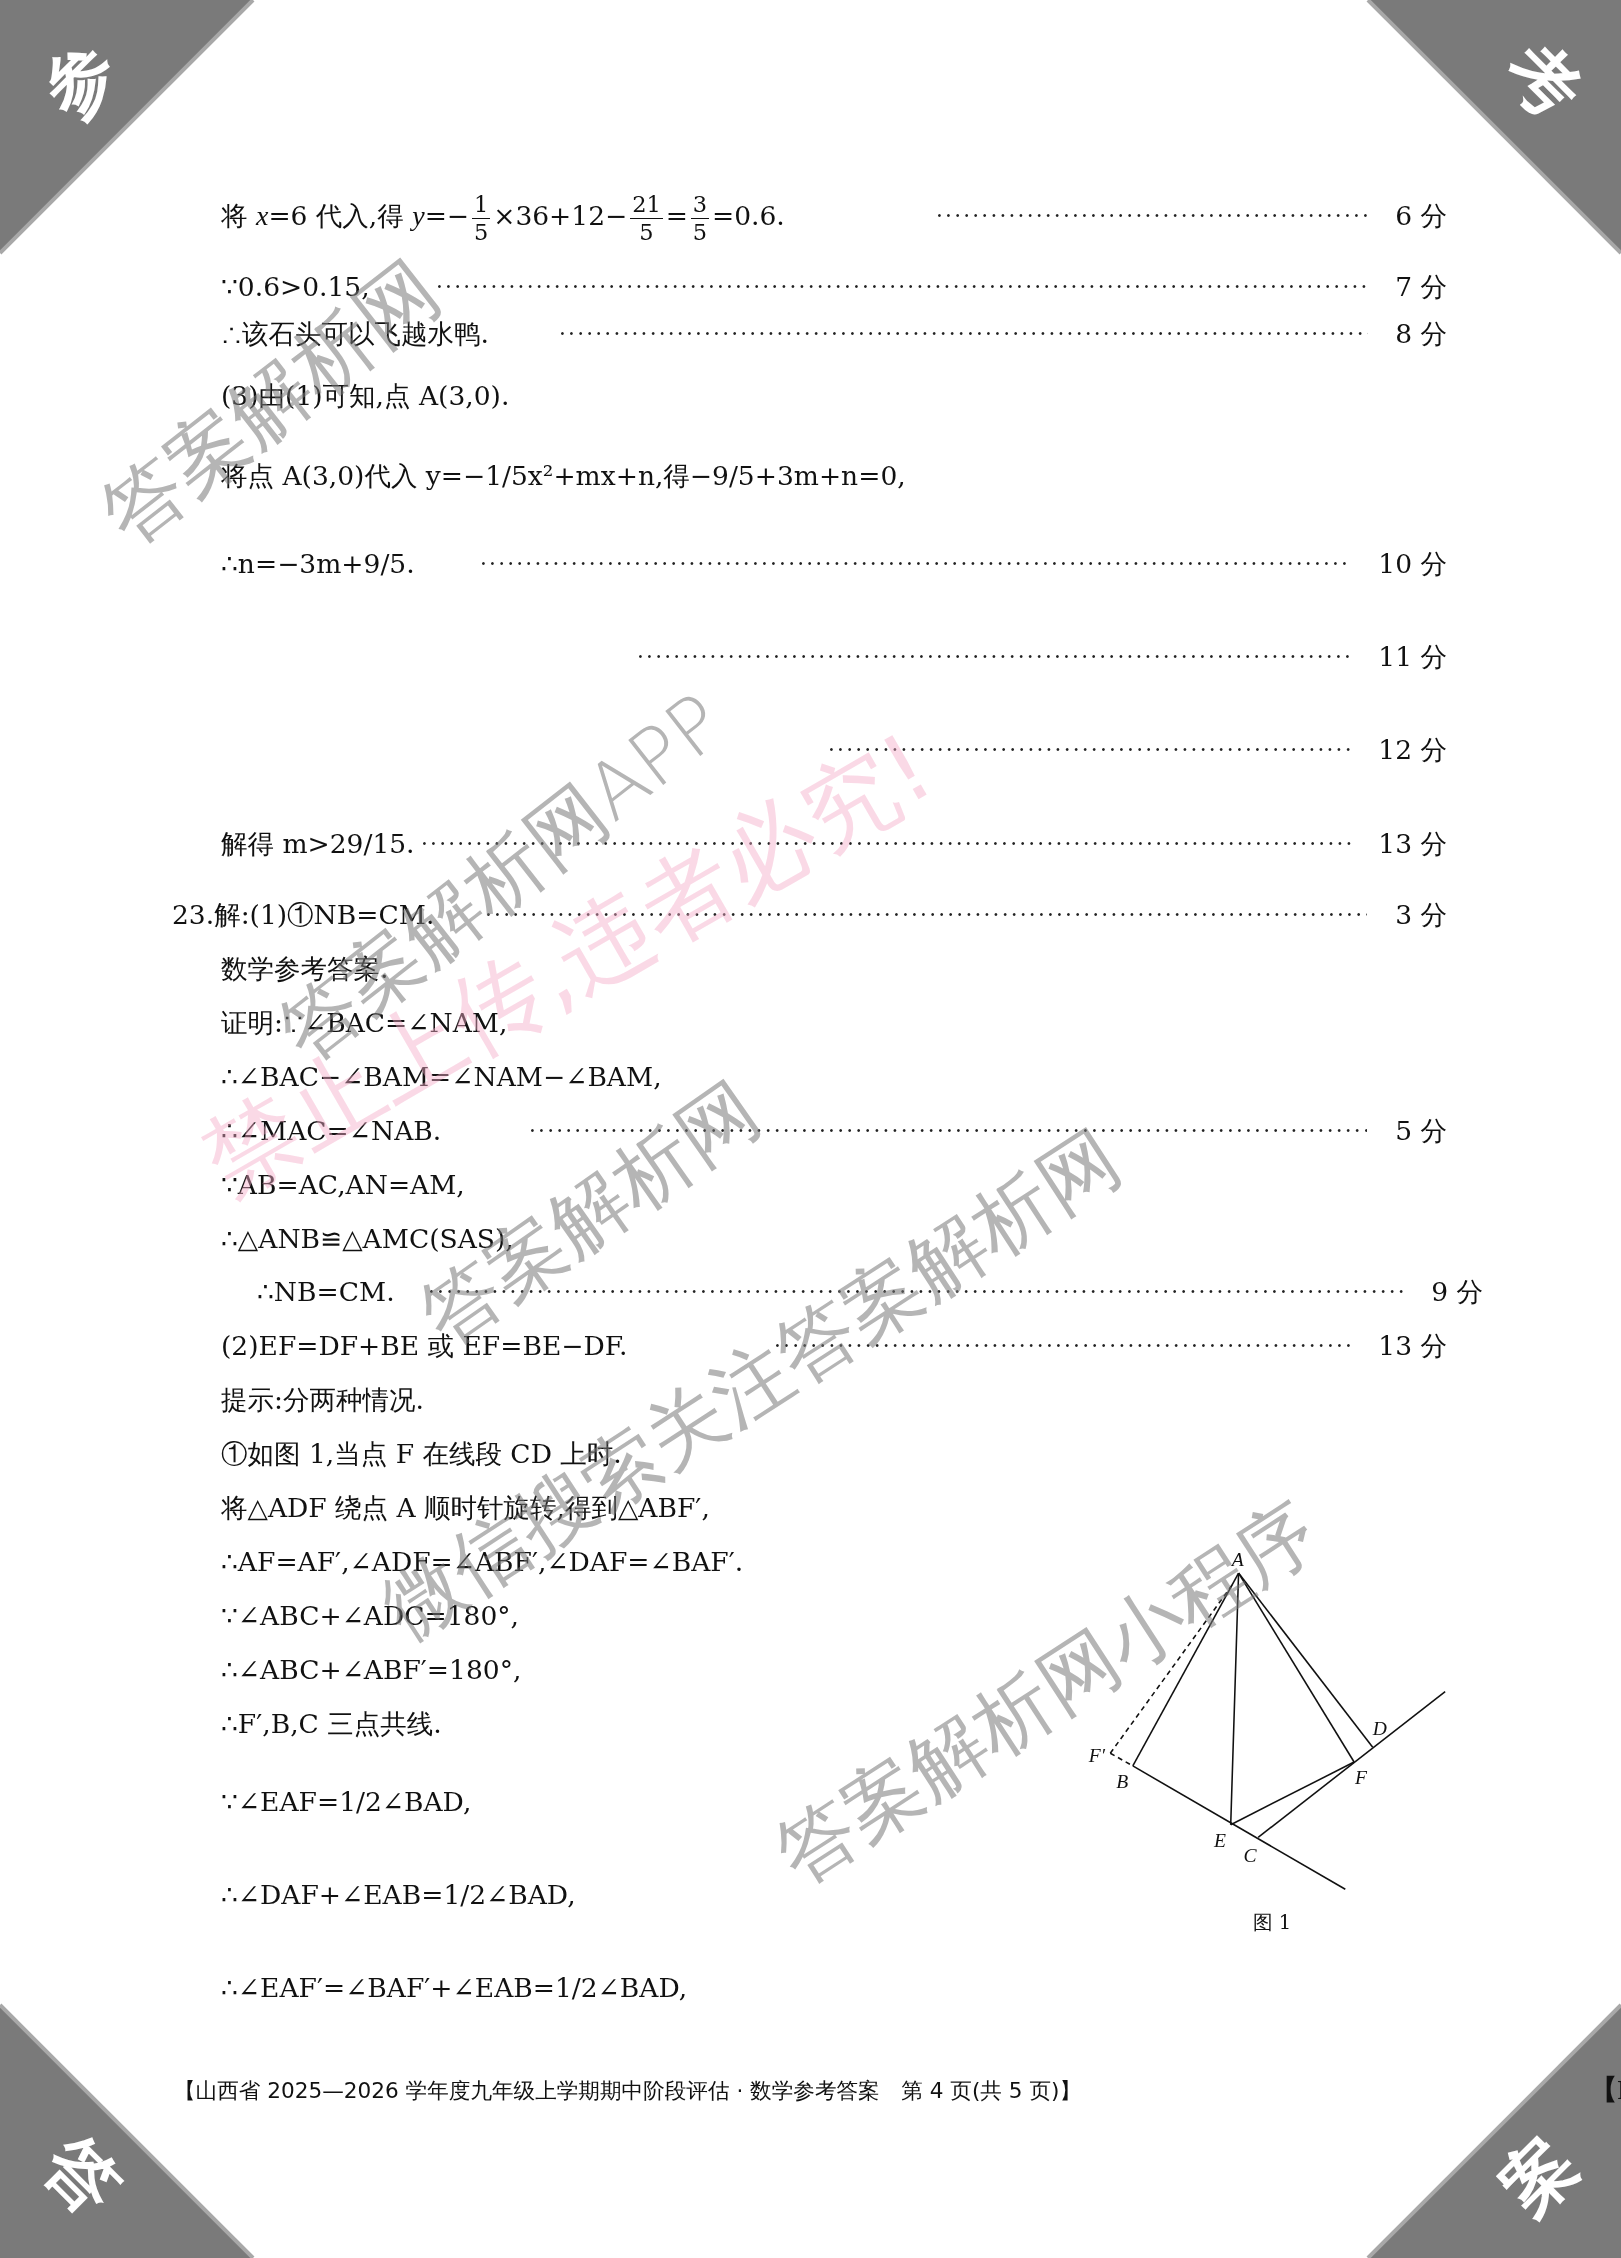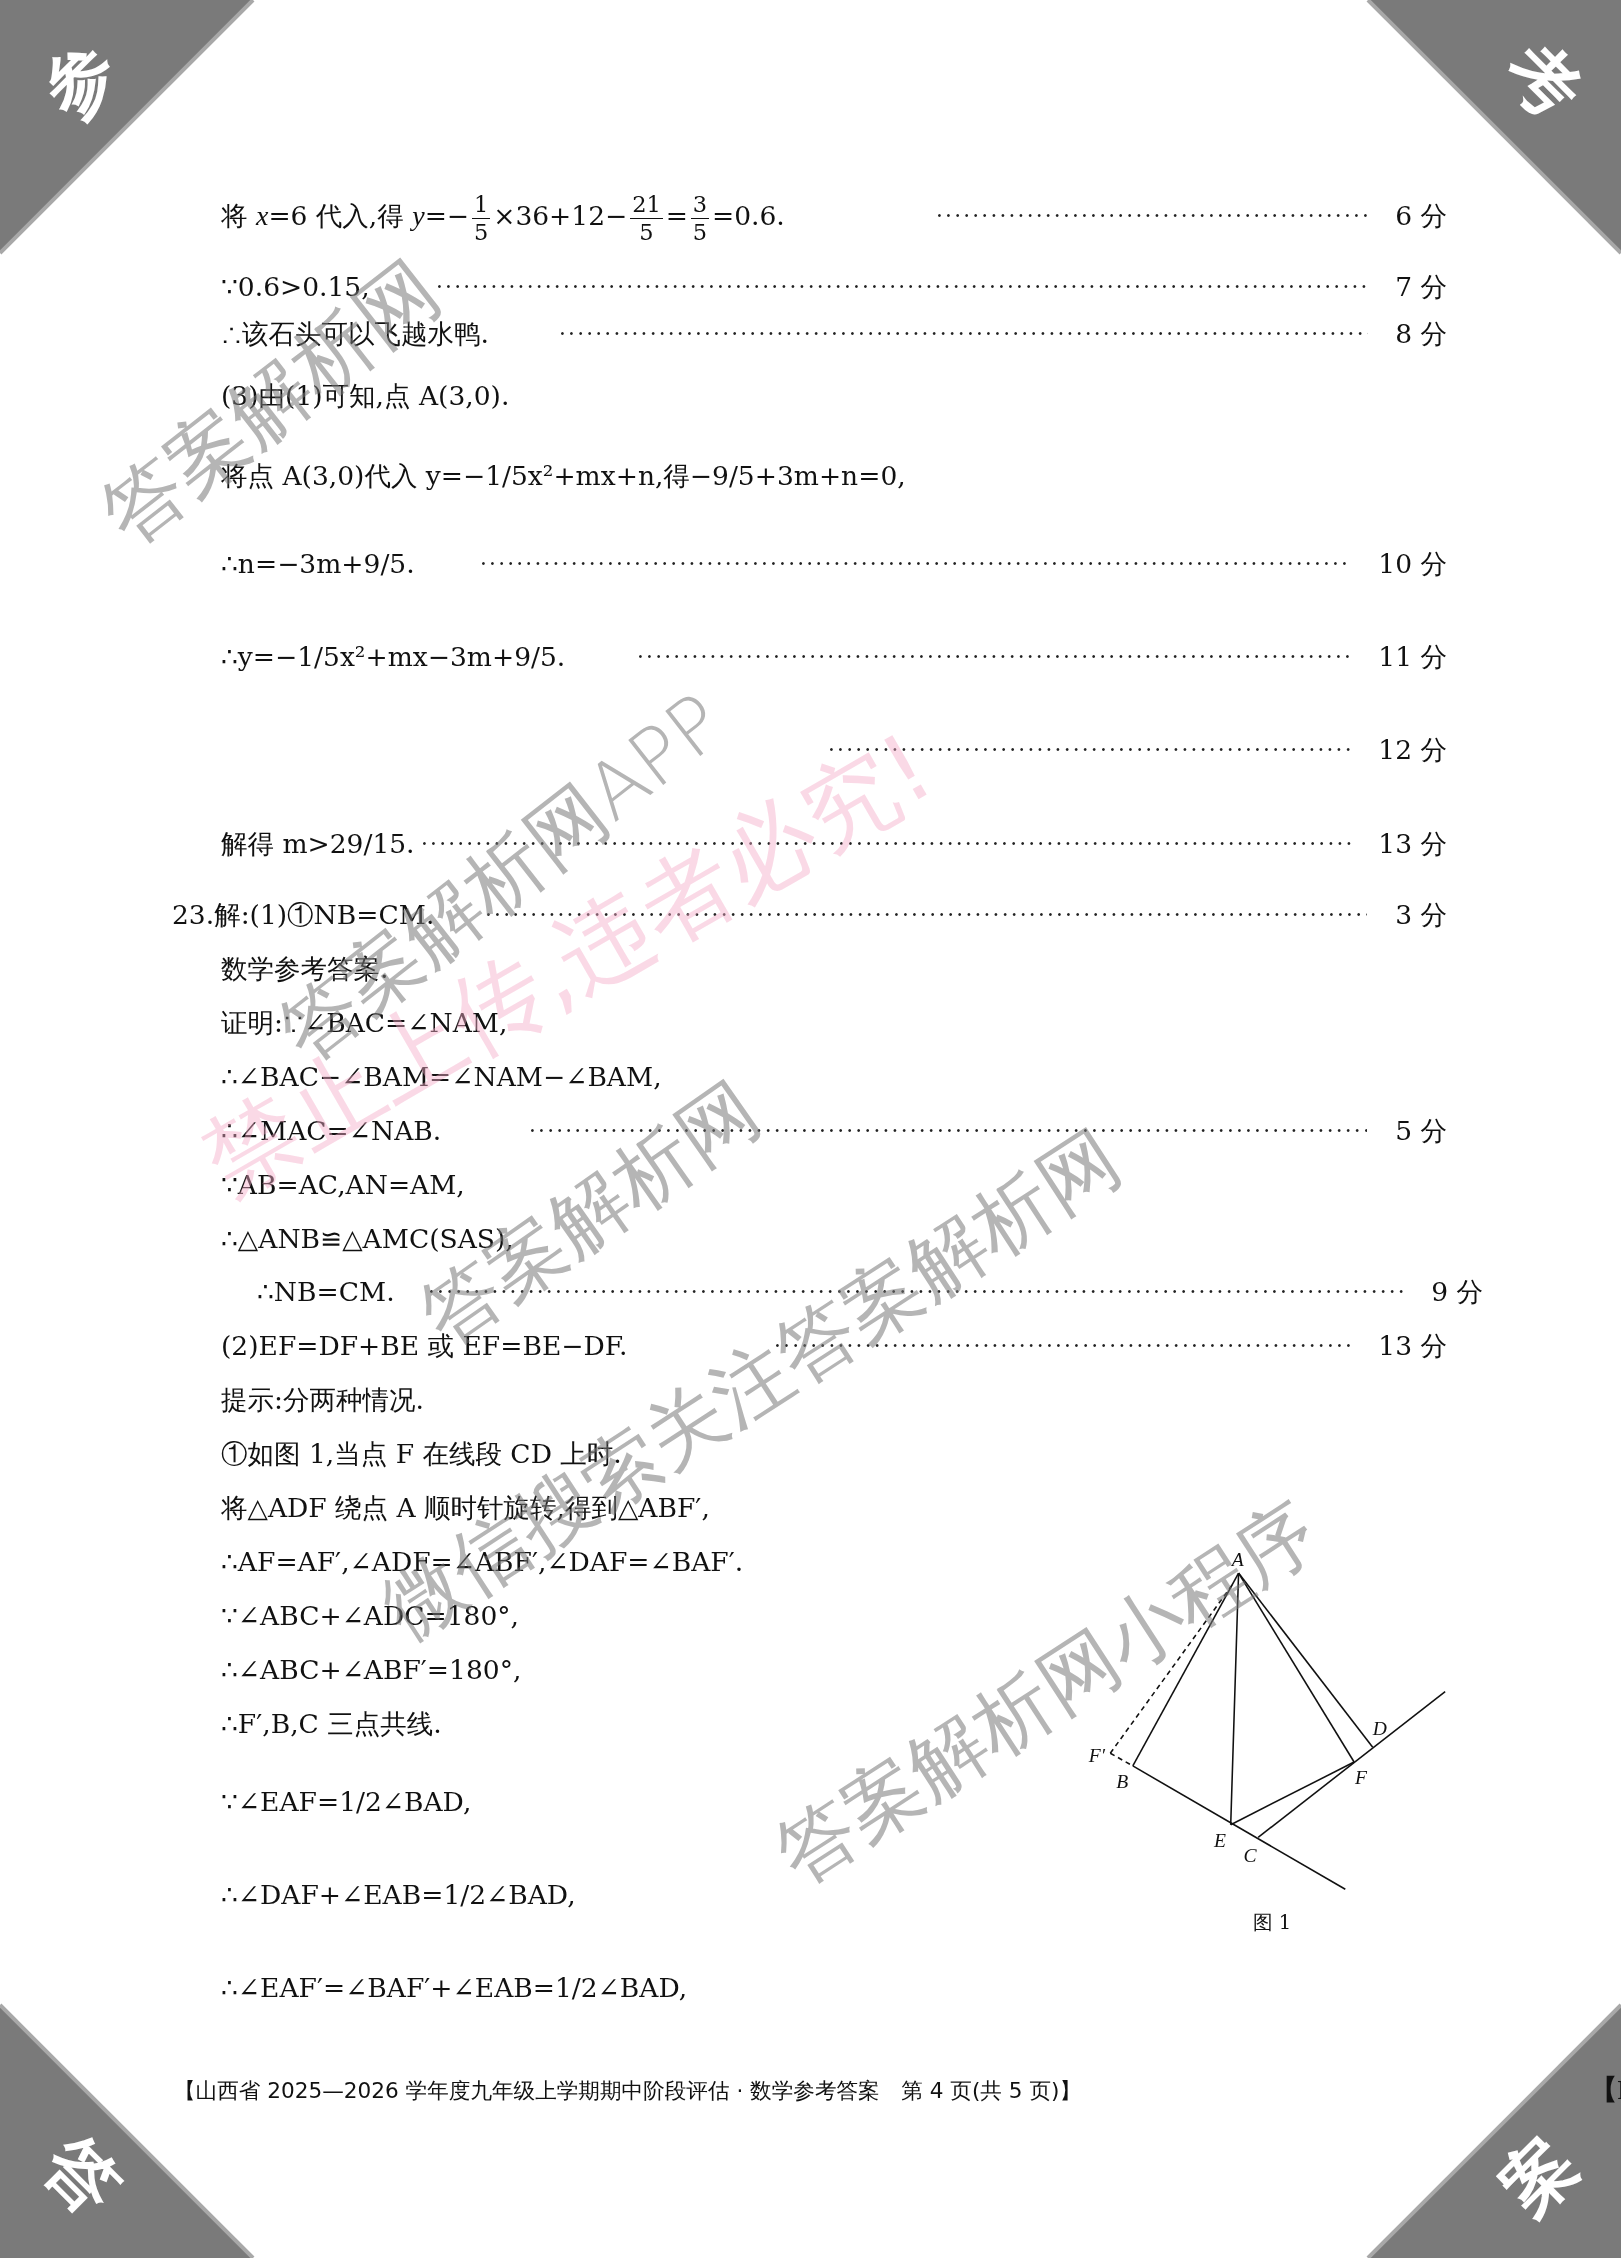--- a/index.html
+++ b/index.html
@@ -84,21 +84,20 @@
   <span class="txt">将点 A(3,0)代入 y=−1/5x²+mx+n,得−9/5+3m+n=0,</span>
 </div>
 
 <div class="line" style="top:534px;">
   <span class="txt">∴n=−3m+9/5.</span>
   <span class="dots" style="left:480px;width:872px;">··········································································································································································</span>
   <span class="score">10 分</span>
 </div>
 
 <div class="line" style="top:627px;">
-  <span class="txt">∴y=−1/5x²+mx−3m+9/5.</span>
   <span class="dots" style="left:637px;width:716px;">·······································································································································</span>
   <span class="score">11 分</span>
 </div>
 
 <div class="line" style="top:720px;">
   <span class="dots" style="left:828px;width:524px;">················································································································</span>
   <span class="score">12 分</span>
 </div>
 
 <div class="line" style="top:814px;">

